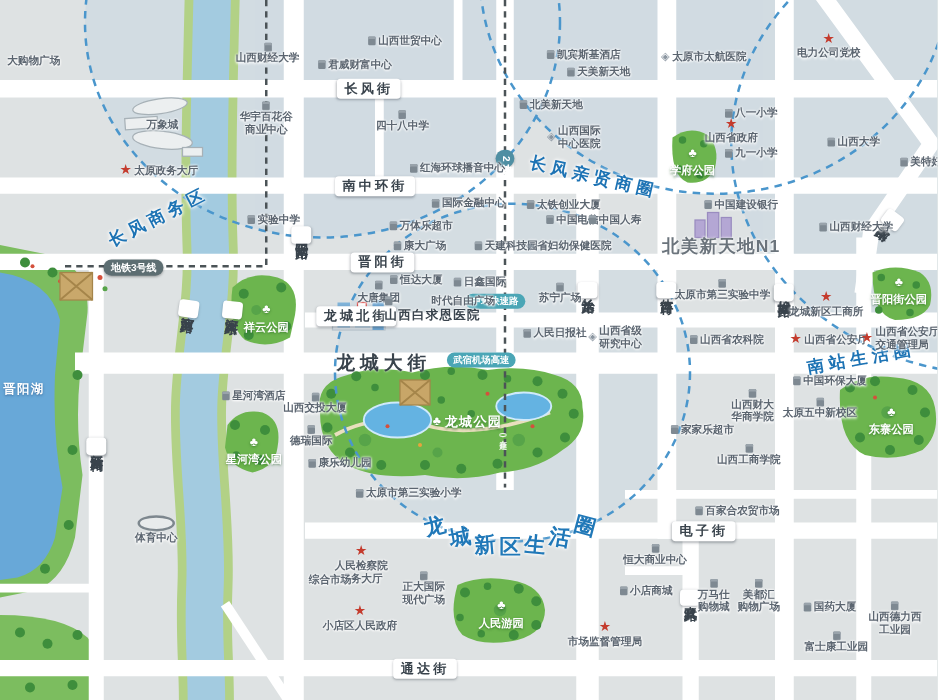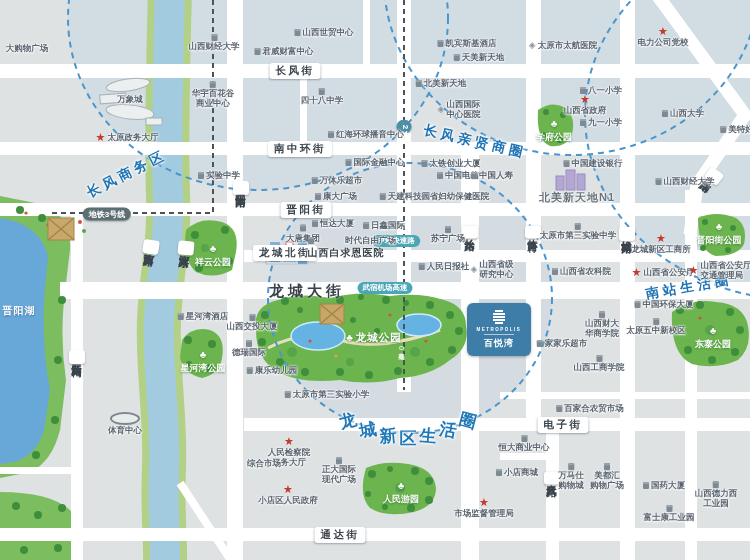--- a/index.html
+++ b/index.html
@@ -6,21 +6,21 @@
   #stage{position:relative;width:750px;height:560px;overflow:hidden;background:#dee2e3;
          font-family:"Liberation Sans","DejaVu Sans",sans-serif;}
   #gfx{position:absolute;left:0;top:0;}
   #labels{position:absolute;left:0;top:0;width:750px;height:560px;}
   .poi{position:absolute;transform:translate(-50%,-50%);display:flex;align-items:center;gap:2px;
        font-size:8.5px;font-weight:600;color:#5b6570;white-space:nowrap;line-height:1.15;
        text-shadow:0 0 2px #fff,0 0 2px #fff,0 1px 2px rgba(255,255,255,.9);}
   .poi.col{flex-direction:column;gap:1px;text-align:center;}
   .poi .txt{display:flex;flex-direction:column;}
   .poi.col .txt{align-items:center;}
-  .poi.hdr{font-size:11px;font-weight:700;color:#6b747c;letter-spacing:1px;}
+  .poi.hdr{font-size:14px;font-weight:700;color:#6b747c;letter-spacing:1px;}
   .poi.med{font-size:10px;font-weight:700;color:#39434d;letter-spacing:1px;}
   .ic{flex:0 0 auto;}
   .ic-b{width:6px;height:7px;background:#7e8992;box-shadow:inset 0 2px 0 #99a3ab;border-radius:1px;}
   .ic-s{color:#c43b2d;font-size:11px;line-height:1;text-shadow:none;}
   .ic-h{color:#8a95a0;font-size:9px;line-height:1;text-shadow:none;}
   .ic-stad{width:26px;height:9px;border:2px solid #7d878e;border-radius:50%;background:#e8ebec;}
   .park-label{position:absolute;transform:translate(-50%,-50%);display:flex;align-items:center;gap:2px;
        color:#fff;font-weight:700;font-size:9px;white-space:nowrap;flex-direction:column;
        text-shadow:0 1px 2px rgba(20,80,20,.55);}
   .park-label.row{flex-direction:row;}
@@ -244,31 +244,20 @@
 
   <g>
     <rect x="48" y="218" width="26" height="22" fill="#c9a86b" stroke="#a5854a"></rect>
     <path d="M48,218 L74,240 M74,218 L48,240" stroke="#a5854a" stroke-width="1.5"></path>
     <circle cx="80" cy="222" r="2" fill="#d4503c"></circle>
         <circle cx="84" cy="231" r="2" fill="#57a449"></circle>
   </g>
 </svg>
 
 <div id="labels">
-  <div id="logo-card">
-    <span class="bars">
-      <i style="width:8px"></i>
-          <i style="width:12px"></i>
-          <i style="width:12px"></i>
-          <i style="width:12px"></i>
-          <i style="width:8px"></i>
-    </span>
-    <span class="en">METROPOLIS</span>
-    <span class="zh">百悦湾</span>
-  </div>
   <div class="main-road" style="left:307px;top:291px;">龙城大街</div>
   <div class="note-v" style="left:401px;top:348px;">(在建)</div>
 <div class="dist" style="left: 127px; top: 174px; transform: translate(-50%, -50%) rotate(-27deg);">长风商务区</div>
       <div class="dist" style="left: 475px; top: 142px; transform: translate(-50%, -50%) rotate(13deg);">长风亲贤商圈</div>
       <div class="dist" style="left: 689px; top: 287px; transform: translate(-50%, -50%) rotate(-10deg);">南站生活圈</div>
       <div class="arc-ch" style="left: 348px; top: 421px; transform: translate(-50%, -50%) rotate(-15deg);">龙</div>
       <div class="arc-ch" style="left: 368px; top: 430px; transform: translate(-50%, -50%) rotate(-10deg);">城</div>
       <div class="arc-ch" style="left: 388px; top: 436px; transform: translate(-50%, -50%) rotate(-5deg);">新</div>
       <div class="arc-ch" style="left: 408px; top: 438px; transform: translate(-50%, -50%) rotate(0deg);">区</div>
       <div class="arc-ch" style="left: 428px; top: 436px; transform: translate(-50%, -50%) rotate(5deg);">生</div>

